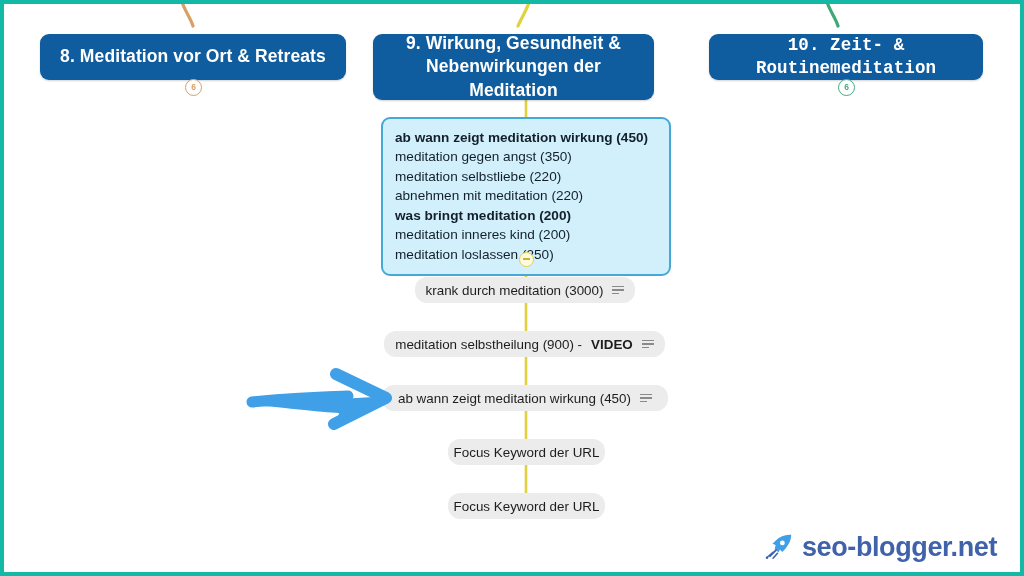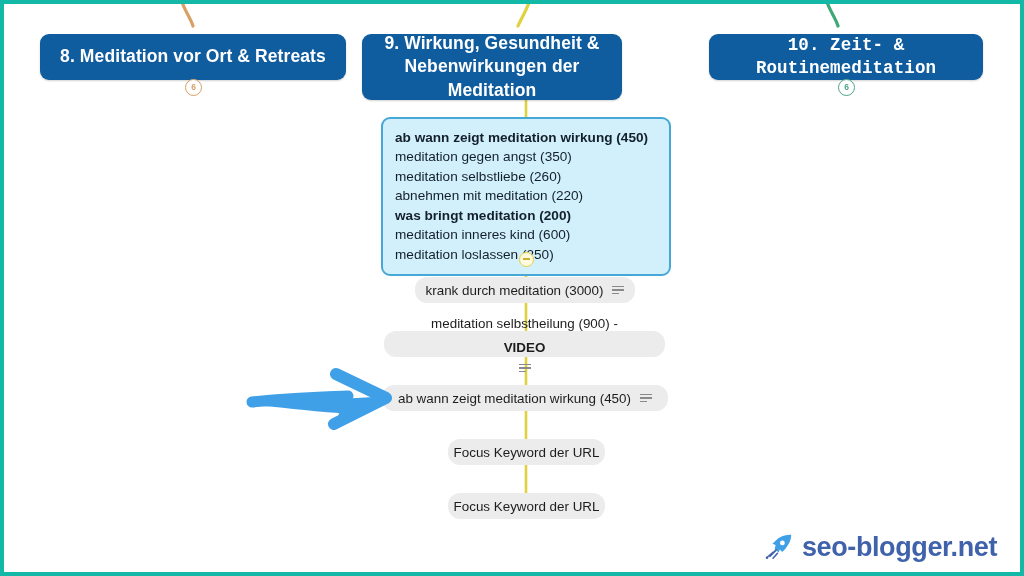--- a/index.html
+++ b/index.html
@@ -56,21 +56,21 @@
     font-size: 17.5px;
     font-weight: 600;
     line-height: 1.32;
     padding: 8px 14px;
     letter-spacing: .1px;
     box-shadow: 0 1px 2px rgba(0,0,0,.18);
   }
   .topic span { display: block; }
 
   #topic-8  { left: 36px;  top: 30px;  width: 306px; height: 46px; }
-  #topic-9  { left: 358px; top: 30px;  width: 260px; height: 66px; }
+  #topic-9  { left: 369px; top: 30px;  width: 281px; height: 66px; }
   #topic-10 { left: 705px; top: 30px;  width: 274px; height: 46px; font-family: Liberation Mono, monospace; }
 
   
   .count-badge {
     position: absolute;
     width: 17px; height: 17px;
     border-radius: 50%;
     box-sizing: border-box;
     background: #ffffff;
     display: flex;
@@ -150,21 +150,21 @@
     left: 0;
     height: 1.5px;
     background: #8a8a8a;
     display: block;
   }
   .note-icon i:nth-child(1) { top: 0px; width: 12px; }
   .note-icon i:nth-child(2) { top: 3.5px; width: 12px; }
   .note-icon i:nth-child(3) { top: 7px;  width: 7px; }
 
   #chip-1 { left: 411px; top: 273px; width: 220px; }
-  #chip-2 { left: 380px; top: 327px; width: 281px; flex-direction: column; }
+  #chip-2 { left: 380px; top: 327px; width: 281px; }
   #chip-3 { left: 378px; top: 381px; width: 286px; }
   #chip-4 { left: 444px; top: 435px; width: 157px; }
   #chip-5 { left: 444px; top: 489px; width: 157px; }
 
   
   #arrow {
     position: absolute;
     left: 240px; top: 362px;
     width: 150px; height: 64px;
   }
@@ -227,24 +227,24 @@
     <div class="topic" id="topic-10">
       <span>10. Zeit- &amp; Routinemeditation</span>
     </div>
     <div class="count-badge" id="badge-10">
       <span>6</span>
     </div>
 
     <div id="kw-box">
       <div class="kw-line bold">ab wann zeigt meditation wirkung (450)</div>
       <div class="kw-line">meditation gegen angst (350)</div>
-      <div class="kw-line">meditation selbstliebe (260)</div>
+      <div class="kw-line">meditation selbstliebe (220)</div>
       <div class="kw-line">abnehmen mit meditation (220)</div>
       <div class="kw-line bold">was bringt meditation (200)</div>
-      <div class="kw-line">meditation inneres kind (600)</div>
+      <div class="kw-line">meditation inneres kind (200)</div>
       <div class="kw-line">meditation loslassen (250)</div>
     </div>
 
     <div id="collapse-marker"></div>
 
     <div class="chip" id="chip-1">
       <span>krank durch meditation (3000)</span>
       <span class="note-icon">
           <i></i>
           <i></i>

